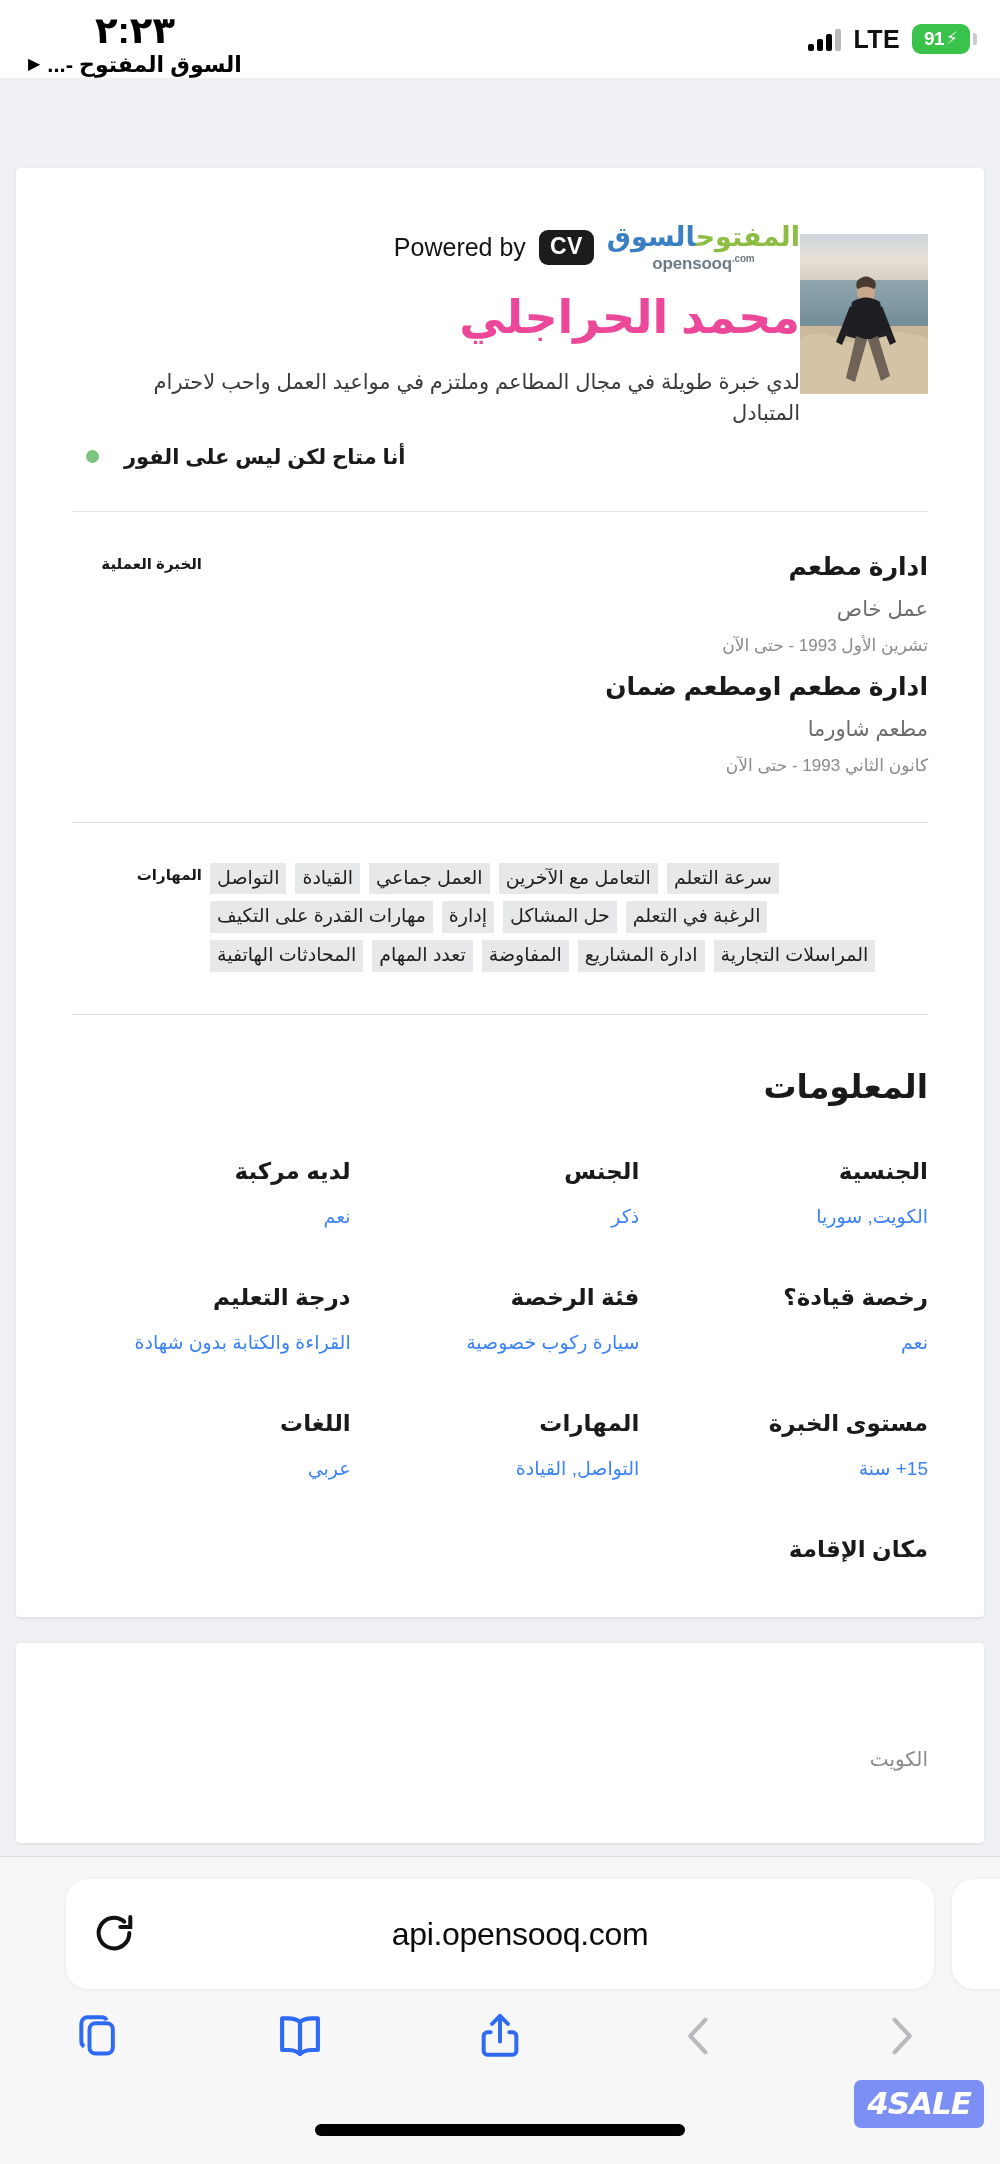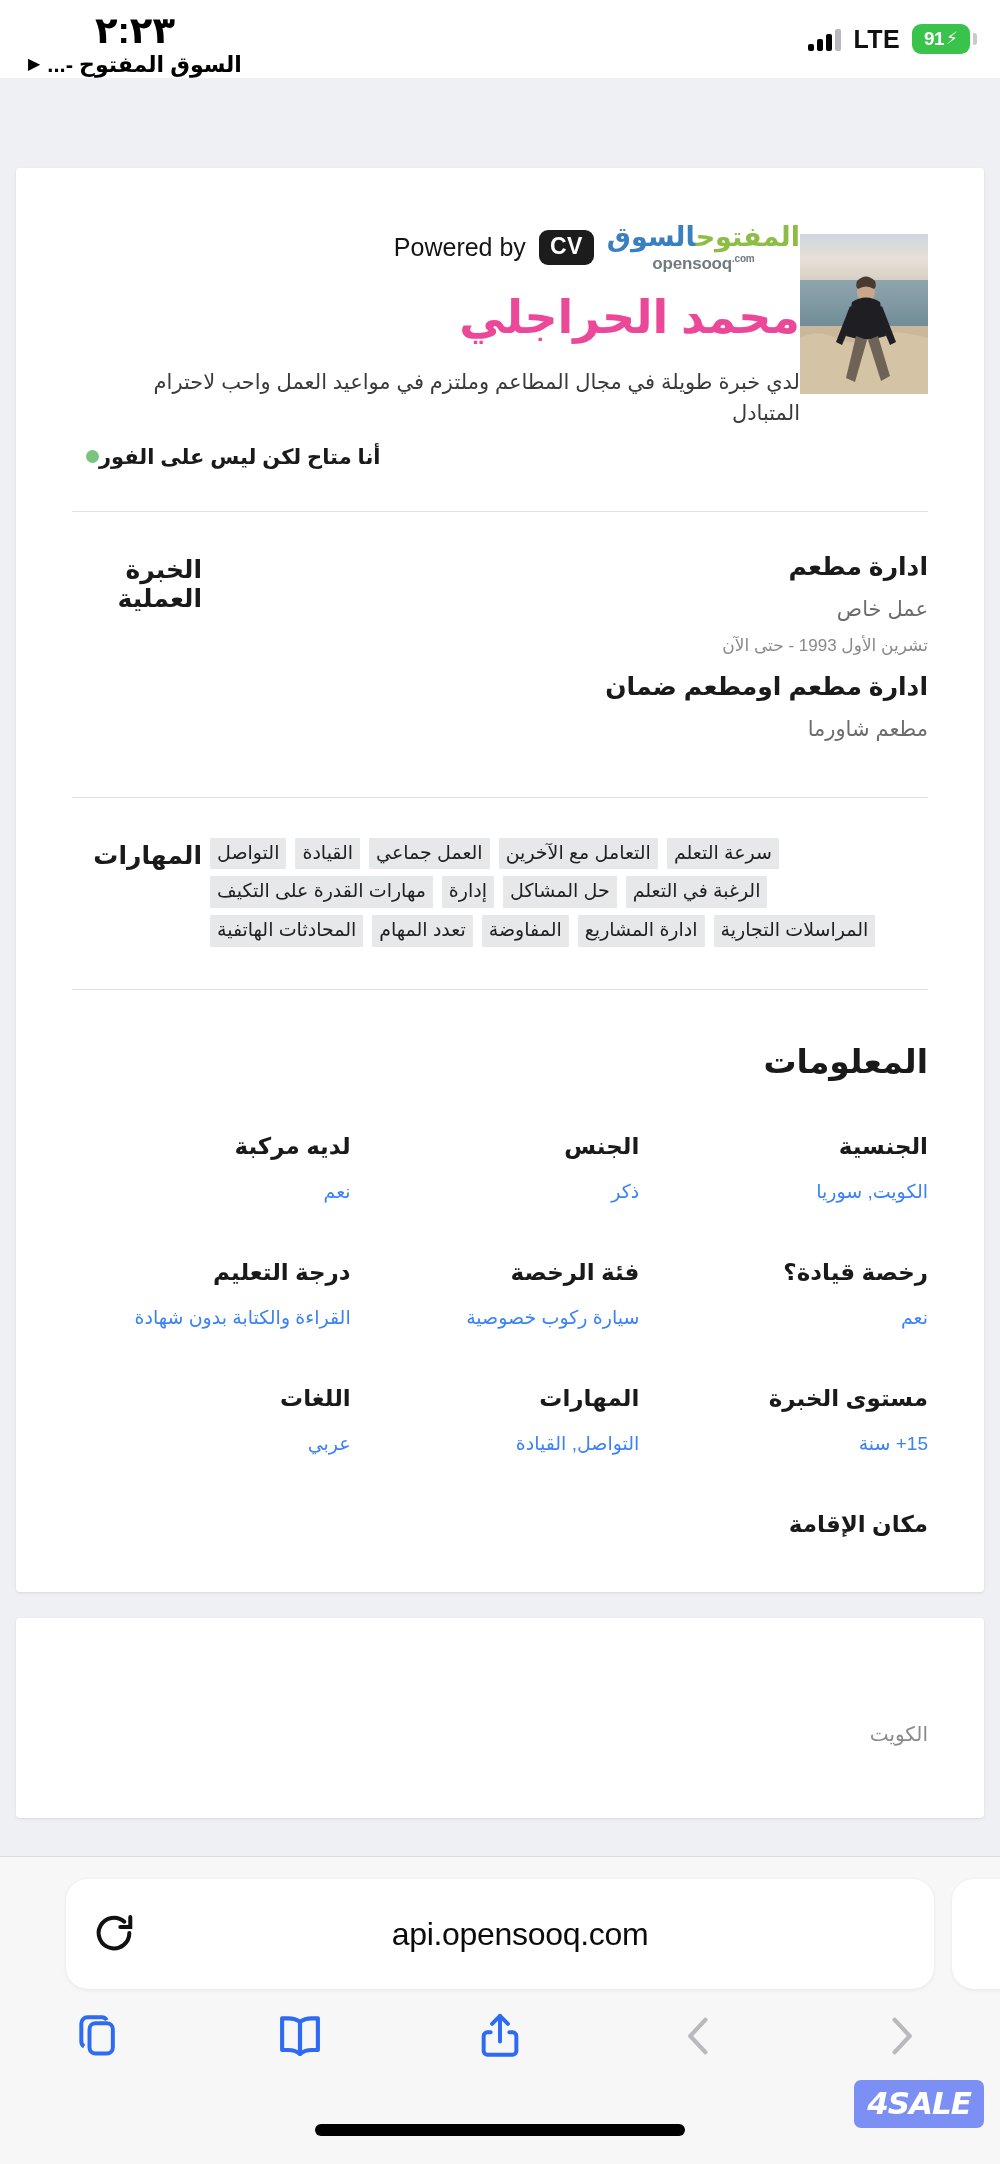--- a/index.html
+++ b/index.html
@@ -82,37 +82,37 @@
   .os-ar .green { color:#8dbd45; }
   .os-en { font-size:17px; color:#6f7a82; font-weight:600; margin-top:3px; letter-spacing:-0.2px; }
   .os-en small { font-size:10px; vertical-align:super; }
 
   .fullname {
     font-size:46px; font-weight:700; color:#ec4899; line-height:1.18;
     margin-bottom:22px;
   }
   .bio { font-size:21px; color:#3a3a3a; line-height:1.5; margin-bottom:16px; }
   .availability {
-    display:flex; flex-direction:row-reverse; align-items:center; gap:0;
+    display:flex; flex-direction:row-reverse; align-items:center; gap:25px;
     font-size:21px; font-weight:700; color:#1a1a1a;
   }
   .dot { width:13px; height:13px; border-radius:50%; background:#7bc47f; flex:none; }
 
   .avatar {
     width:128px; height:160px; flex:none; margin-top:10px; overflow:hidden;
     background:#c9bda8; border-radius:1px;
   }
   .avatar svg { display:block; width:100%; height:100%; }
 
   .divider { height:1px; background:#e2e2e2; margin:42px 0 0 0; }
 
   
   .section { display:flex; flex-direction:row-reverse; padding:40px 0 0 0; }
   .sec-label {
-    width:130px; flex:none; text-align:right; font-size:25px;
+    width:130px; flex:none; text-align:right; font-size:15px;
     font-weight:700; color:#1a1a1a; padding-top:3px;
   }
   .sec-body { flex:1; text-align:right; padding-left:8px; }
 
   .job { margin-bottom:16px; }
   .job:last-child { margin-bottom:4px; }
   .job-title { font-size:25px; font-weight:700; color:#1a1a1a; margin-bottom:16px; }
   .job-company { font-size:21px; color:#6c6c6c; margin-bottom:14px; }
   .job-dates { font-size:17px; color:#8a8a8a; }
 
@@ -273,20 +273,21 @@
         <div class="sec-label">الخبرة العملية</div>
         <div class="sec-body">
           <div class="job">
             <div class="job-title">ادارة مطعم</div>
             <div class="job-company">عمل خاص</div>
             <div class="job-dates">تشرين الأول 1993 - حتى الآن</div>
           </div>
           <div class="job">
             <div class="job-title">ادارة مطعم اومطعم ضمان</div>
             <div class="job-company">مطعم شاورما</div>
+            <div class="job-dates">كانون الثاني 1993 - حتى الآن</div>
           </div>
         </div>
       </div>
 
       <div class="divider"></div>
 
       <div class="section">
         <div class="sec-label">المهارات</div>
         <div class="sec-body">
           <div class="tags">

